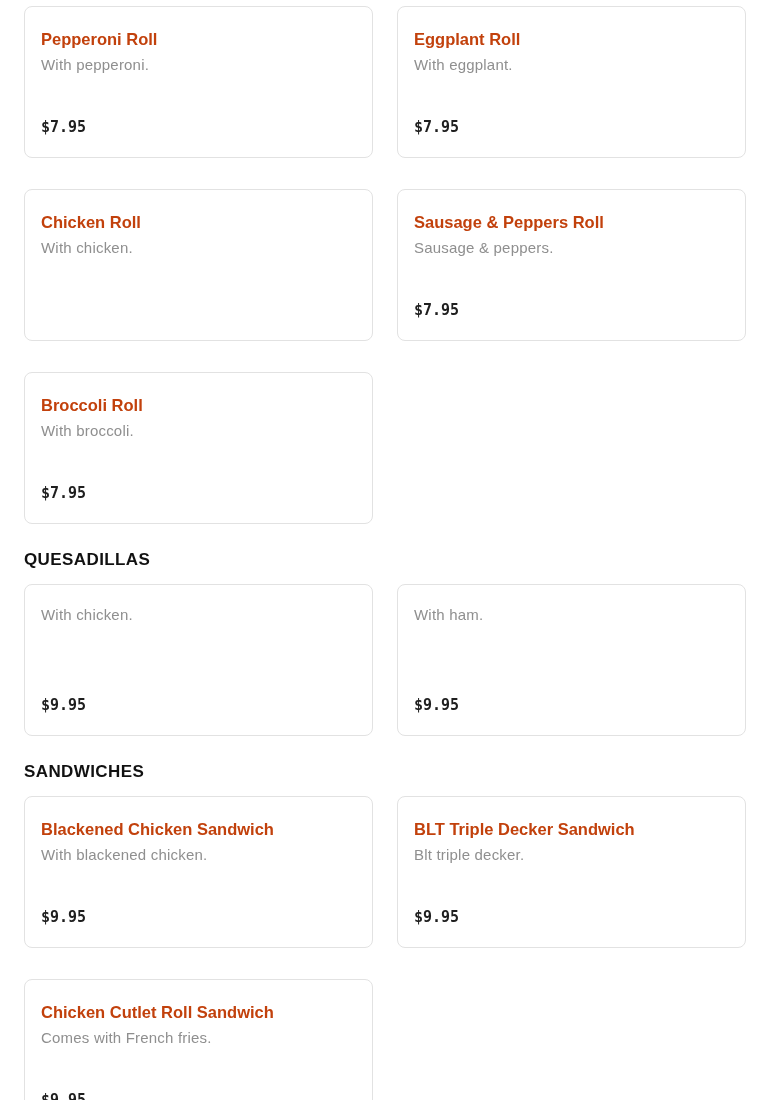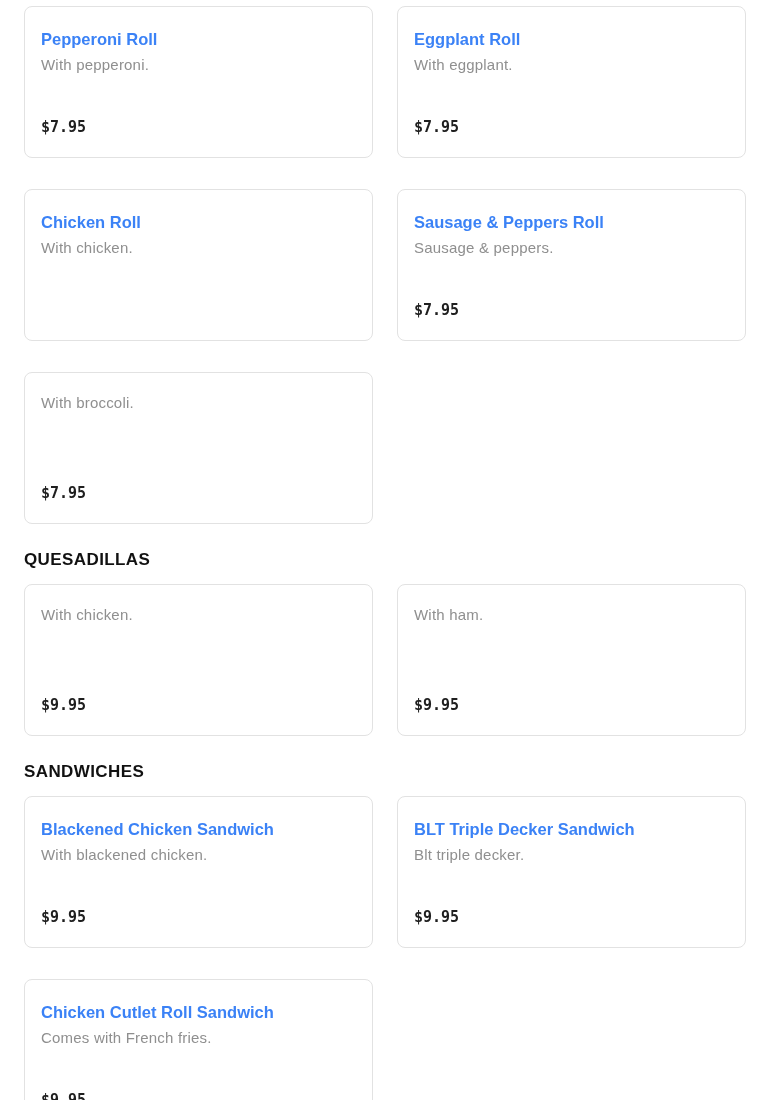--- a/index.html
+++ b/index.html
@@ -35,21 +35,21 @@
     border-radius: 8px;
     background: #ffffff;
     padding: 20px 16px;
     display: flex;
     flex-direction: column;
     cursor: pointer;
   }
   .item-name {
     font-size: 16.5px;
     font-weight: 700;
-    color: #3b82f6;
+    color: #c2410c;
     line-height: 24px;
     margin-bottom: 4px;
   }
   .item-desc {
     font-size: 15px;
     font-weight: 400;
     color: #8f8f8f;
     line-height: 20px;
     letter-spacing: 0.2px;
   }
@@ -86,20 +86,21 @@
     <div class="item-desc">With chicken.</div>
   </div>
 
   <div class="menu-card">
     <div class="item-name">Sausage &amp; Peppers Roll</div>
     <div class="item-desc">Sausage &amp; peppers.</div>
     <div class="item-price">$7.95</div>
   </div>
 
   <div class="menu-card">
+    <div class="item-name">Broccoli Roll</div>
     <div class="item-desc">With broccoli.</div>
     <div class="item-price">$7.95</div>
   </div>
 </div>
   </section>
 
   <section class="menu-section">
     <h2 class="section-title">QUESADILLAS</h2>
     <div class="card-grid">
   <div class="menu-card">

